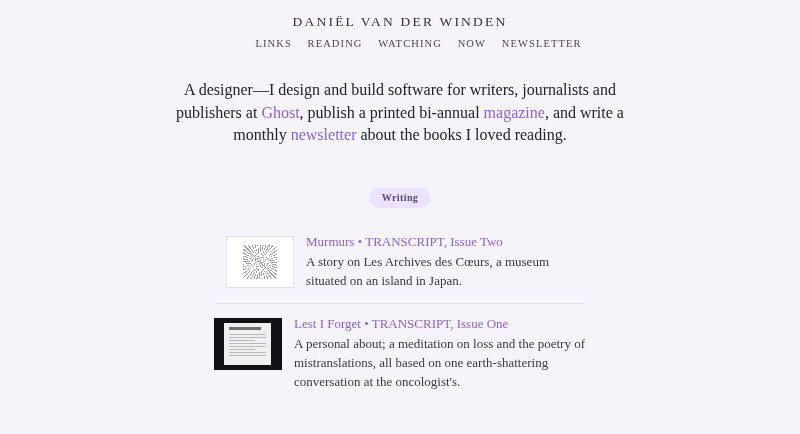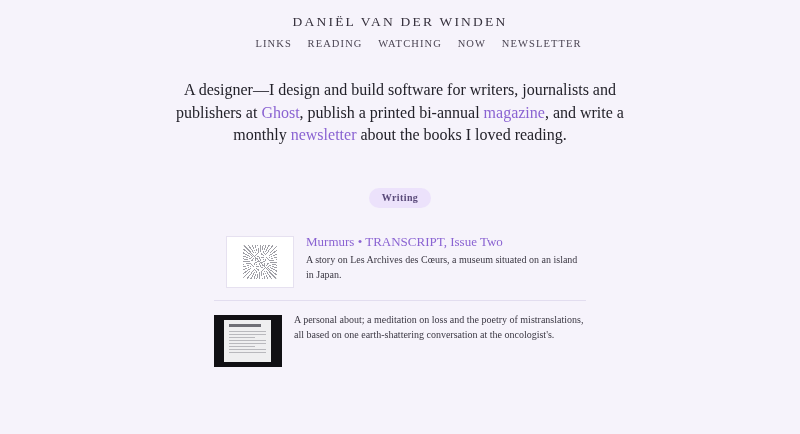--- a/index.html
+++ b/index.html
@@ -145,21 +145,21 @@
   .post-title {
     color: #8a63d2;
     font-size: 13px;
     font-family: "Liberation Serif", serif;
     line-height: 1.25;
     margin: 0 0 3px 0;
     text-decoration: none;
     display: block;
   }
   .post-excerpt {
-    font-size: 10px;
+    font-size: 13px;
     line-height: 1.45;
     color: #3b3843;
     font-family: "Liberation Serif", serif;
     margin: 0;
   }
 </style>
 </head>
 <body>
 
 <div class="page">
@@ -203,19 +203,20 @@
           <div class="line"></div>
           <div class="line short"></div>
           <div class="line"></div>
           <div class="line"></div>
           <div class="line short"></div>
           <div class="line"></div>
           <div class="line"></div>
         </div>
       </div>
       <div class="post-body">
+        <a href="#" class="post-title">Lest I Forget • TRANSCRIPT, Issue One</a>
         <p class="post-excerpt">A personal about; a meditation on loss and the poetry of mistranslations, all based on one earth-shattering conversation at the oncologist's.</p>
       </div>
     </article>
 
   </div>
 
 </div>
 
 </body></html>

